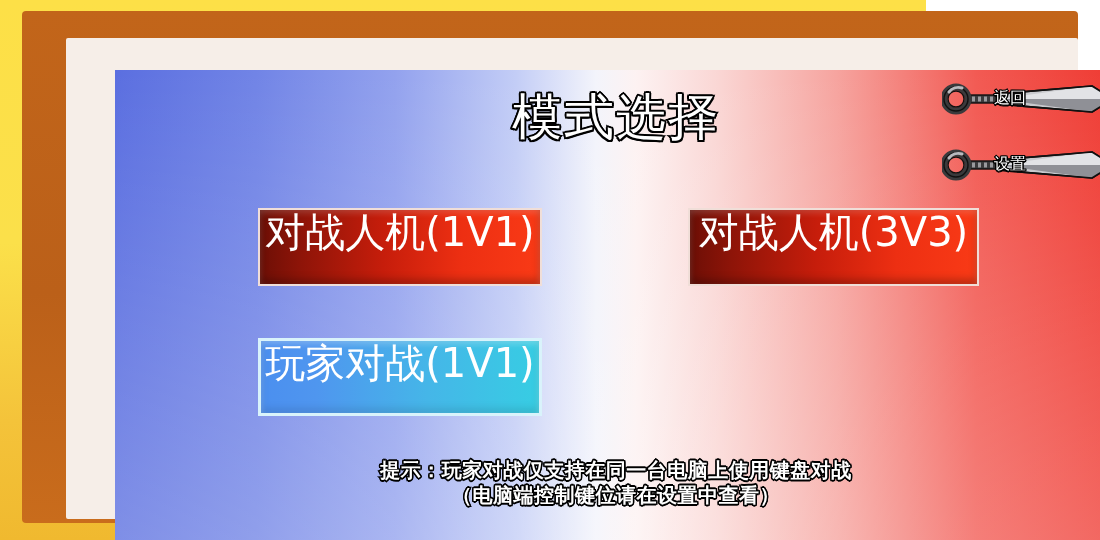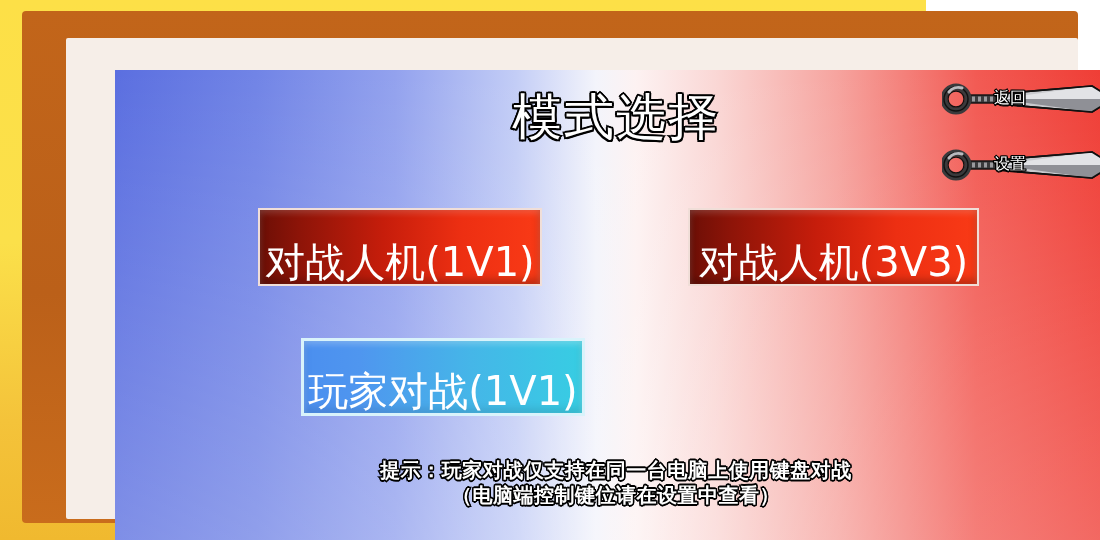--- a/index.html
+++ b/index.html
@@ -105,21 +105,21 @@
     -webkit-text-stroke: 2px #000000;
     paint-order: stroke fill;
     text-shadow:
       1.4px 0 0 #000, -1.4px 0 0 #000, 0 1.4px 0 #000, 0 -1.4px 0 #000;
   }
 
   
   .btn {
     position: absolute;
     display: flex;
-    align-items: flex-end;
+    align-items: flex-start;
     justify-content: center;
     box-sizing: border-box;
     cursor: pointer;
   }
   .btn-label {
     font-size: 40px;
     line-height: 44px;
     color: #ffffff;
     white-space: nowrap;
     letter-spacing: 0px;
@@ -128,21 +128,20 @@
     height: 78px;
     background: linear-gradient(90deg, #6d0f06 0%, #8d1408 14%, #c61d0b 44%, #ed2f12 72%, #f93a16 100%);
     border: 2px solid #f0ded8;
     box-shadow: inset 0 3px 6px rgba(255,255,255,0.18), inset 0 -4px 8px rgba(0,0,0,0.28);
   }
   .btn-pvp {
     height: 78px;
     background: linear-gradient(90deg, #4b8fef 0%, #4f96ef 20%, #45b6e8 60%, #37cde3 100%);
     border: 3px solid #d9f3fb;
     box-shadow: inset 0 3px 6px rgba(255,255,255,0.28), inset 0 -4px 8px rgba(0,0,0,0.12);
-    margin-left: 43px;
   }
   .btn-ai-1 { left: 143px; top: 138px; width: 284px; }
   .btn-ai-2 { left: 573px; top: 138px; width: 291px; }
   .btn-pvp-1 { left: 143px; top: 268px; width: 284px; }
   .btn-pvp-2 { left: 573px; top: 268px; width: 291px; }
 
   
   .hint {
     position: absolute;
     left: 0;

